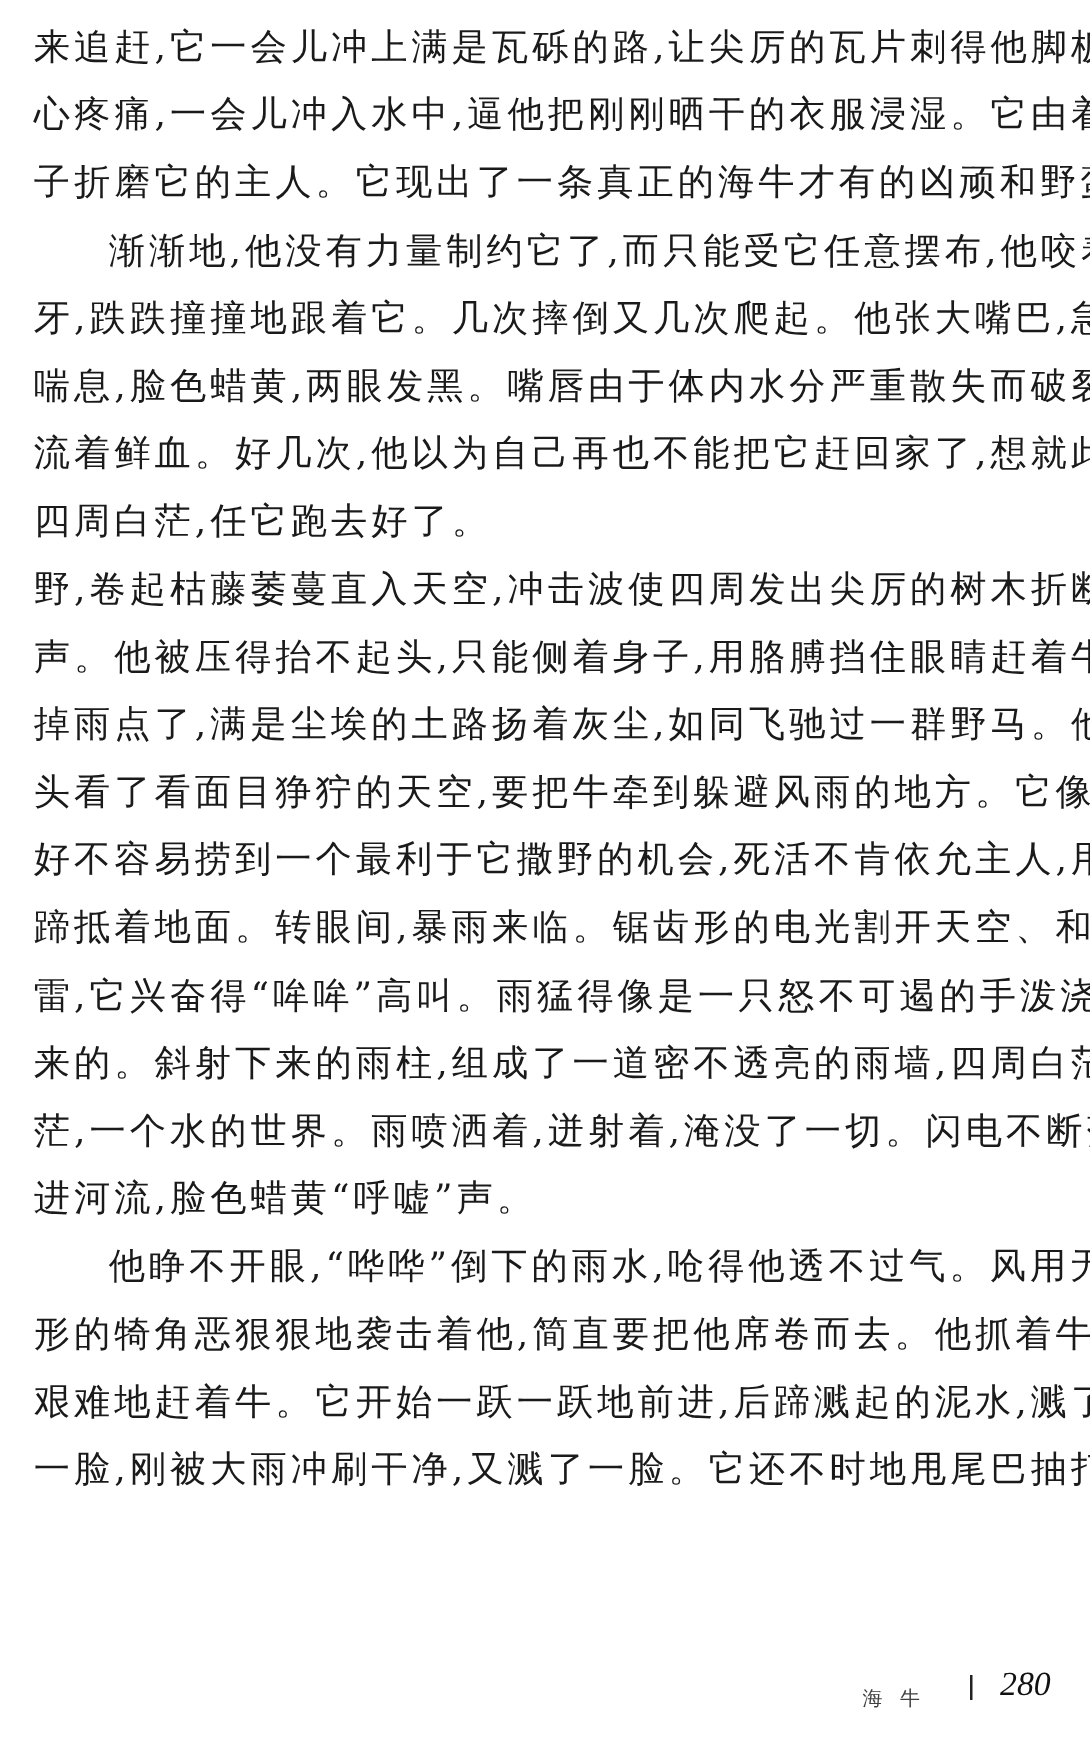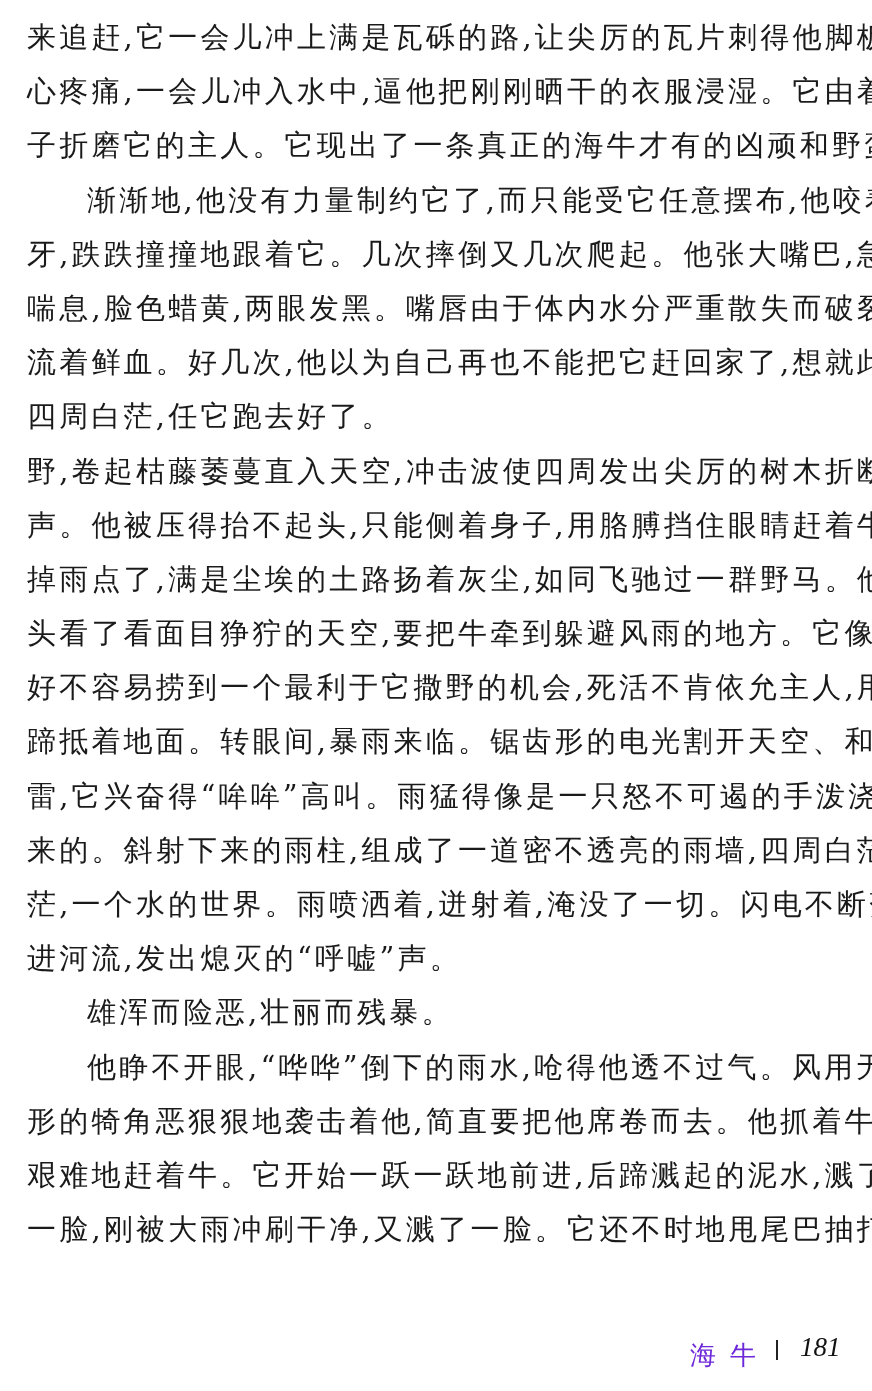--- a/index.html
+++ b/index.html
@@ -4,21 +4,21 @@
 <style>
   html, body { margin: 0; padding: 0; background: #ffffff; }
   body { width: 872px; height: 1391px; position: relative; overflow: hidden;
          font-family: "DejaVu Serif", "Liberation Serif", serif; color: #1a1a1a; }
   .page { position: absolute; left: 0; top: 0; width: 872px; height: 1391px; }
   .text { position: absolute; left: 27px; top: 10px; width: 820px; }
   .line { height: 54.2px; line-height: 54.2px; font-size: 29px; white-space: nowrap;
           letter-spacing: 3.2px; text-align: justify; }
   .line.indent { padding-left: 60px; }
   .footer { position: absolute; top: 1332px; left: 0; width: 872px; height: 40px; }
-  .running-title { position: absolute; left: 690px; top: 6px; font-size: 26px; letter-spacing: 14px; color: #6d28d9; }
+  .running-title { position: absolute; left: 690px; top: 17px; font-size: 16px; letter-spacing: 14px; color: #404040; }
   .divider { position: absolute; left: 776px; top: 8px; width: 2px; height: 20px; background: #222; }
   .page-number { position: absolute; left: 800px; top: 0px; font-size: 27px; font-style: italic;
                  font-family: "Liberation Serif", "DejaVu Serif", serif; color: #111; }
 </style>
 </head>
 <body>
 
 <div class="page">
   <div class="text">
     <div class="line">来追赶,它一会儿冲上满是瓦砾的路,让尖厉的瓦片刺得他脚板钻</div>
@@ -31,26 +31,25 @@
     <div class="line">四周白茫,任它跑去好了。</div>
     <div class="line">野,卷起枯藤萎蔓直入天空,冲击波使四周发出尖厉的树木折断</div>
     <div class="line">声。他被压得抬不起头,只能侧着身子,用胳膊挡住眼睛赶着牛。</div>
     <div class="line">掉雨点了,满是尘埃的土路扬着灰尘,如同飞驰过一群野马。他抬</div>
     <div class="line">头看了看面目狰狞的天空,要把牛牵到躲避风雨的地方。它像是</div>
     <div class="line">好不容易捞到一个最利于它撒野的机会,死活不肯依允主人,用前</div>
     <div class="line">蹄抵着地面。转眼间,暴雨来临。锯齿形的电光割开天空、和着惊</div>
     <div class="line">雷,它兴奋得“哞哞”高叫。雨猛得像是一只怒不可遏的手泼浇下</div>
     <div class="line">来的。斜射下来的雨柱,组成了一道密不透亮的雨墙,四周白茫</div>
     <div class="line">茫,一个水的世界。雨喷洒着,迸射着,淹没了一切。闪电不断落</div>
-    <div class="line">进河流,发出熄灭的“呼嘘”声。</div>
-    <div class="line indent">雄浑而险恶,壮丽而残暴。</div>
+    <div class="line">进河流,脸色蜡黄“呼嘘”声。</div>
     <div class="line indent">他睁不开眼,“哗哗”倒下的雨水,呛得他透不过气。风用无</div>
     <div class="line">形的犄角恶狠狠地袭击着他,简直要把他席卷而去。他抓着牛绳,</div>
     <div class="line">艰难地赶着牛。它开始一跃一跃地前进,后蹄溅起的泥水,溅了他</div>
     <div class="line">一脸,刚被大雨冲刷干净,又溅了一脸。它还不时地甩尾巴抽打</div>
   </div>
 
   <div class="footer">
     <span class="running-title">海牛</span>
     <span class="divider"></span>
-    <span class="page-number">181</span>
+    <span class="page-number">280</span>
   </div>
 </div>
 
 </body></html>

